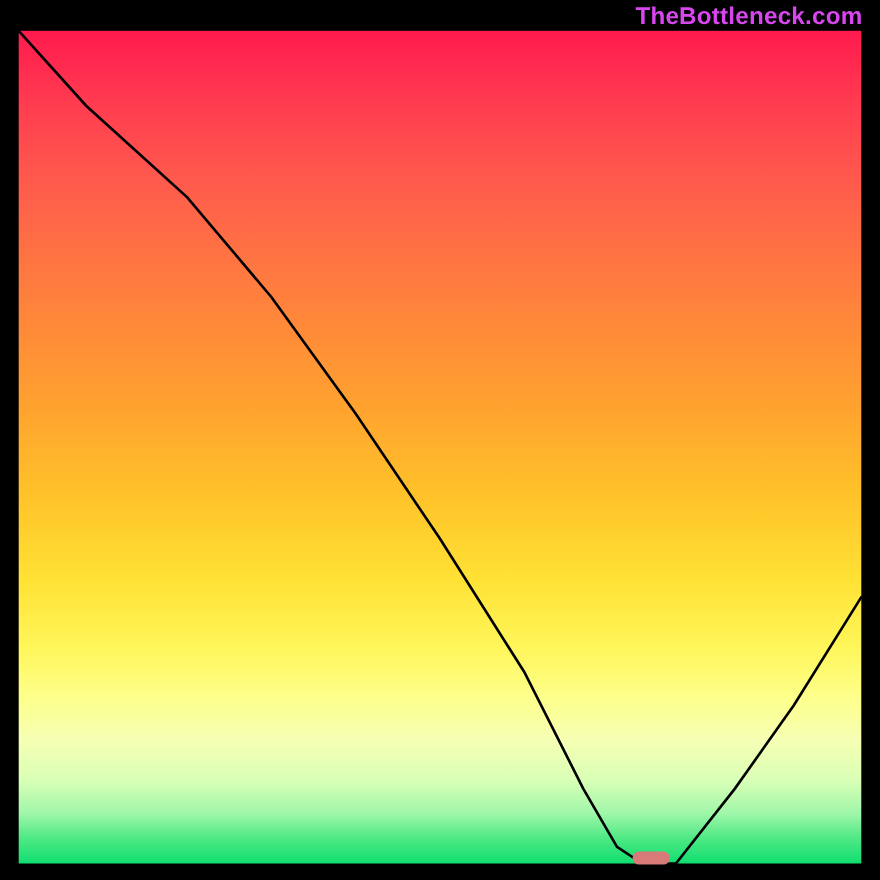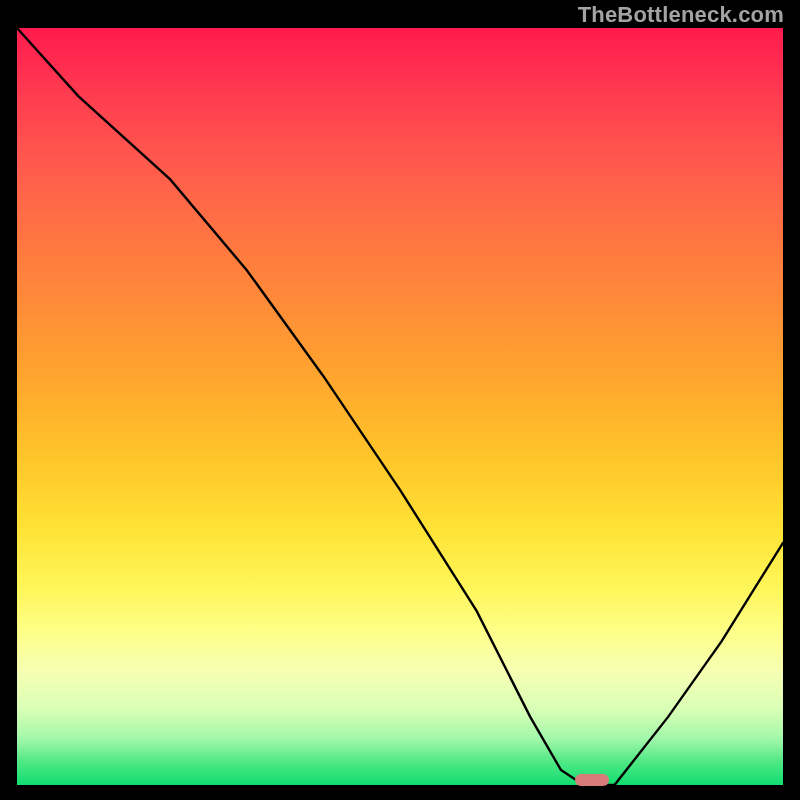--- a/index.html
+++ b/index.html
@@ -14,21 +14,21 @@
   .frame {
     position: relative;
     width: 800px;
     height: 800px;
     background: #000;
   }
   .watermark {
     position: absolute;
     top: 2px;
     right: 16px;
-    color: #a3a3a3;
+    color: #d946ef;
     font-size: 22px;
     font-weight: 600;
     letter-spacing: 0.2px;
     user-select: none;
   }
   .plot-area {
     position: absolute;
     left: 17px;
     top: 28px;
     width: 766px;

